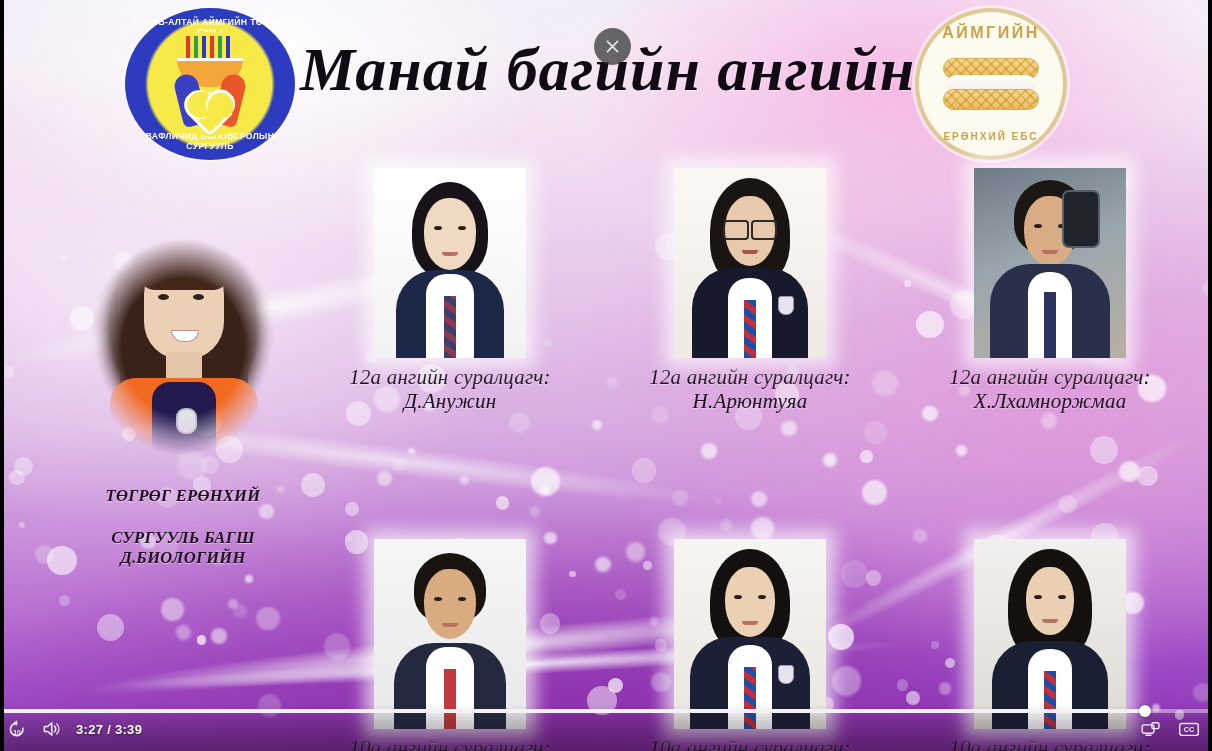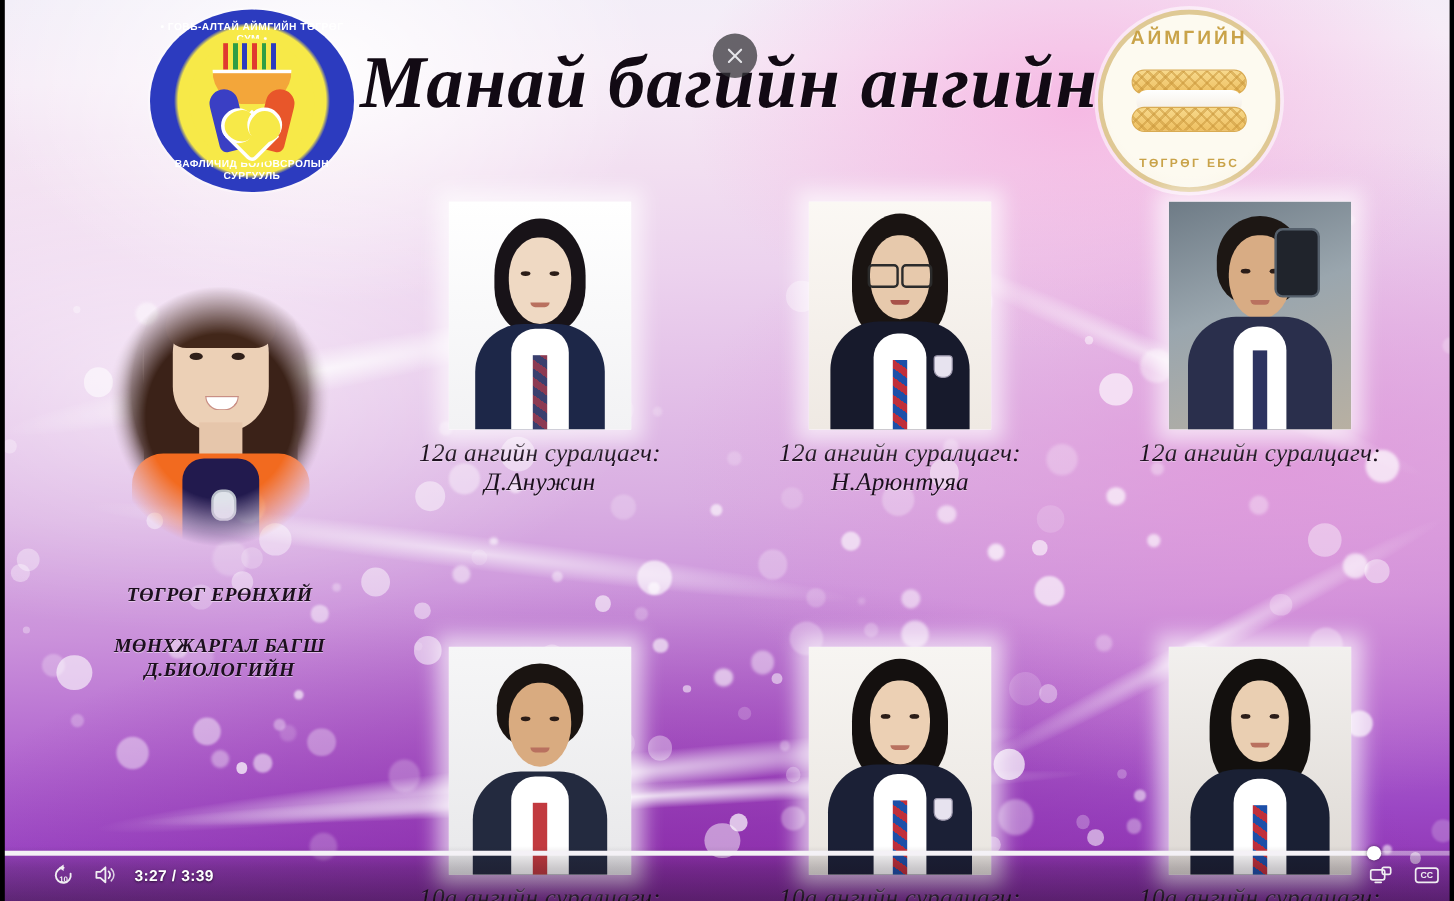--- a/index.html
+++ b/index.html
@@ -204,21 +204,21 @@
   }
   .progress{
     position:absolute;left:0;top:4px;width:1212px;height:4px;
     background:rgba(255,255,255,.42);
   }
   .progress .played{position:absolute;left:0;top:0;height:4px;background:#f4f1f6;}
   .progress .knob{
     position:absolute;top:-4px;width:12px;height:12px;border-radius:50%;background:#fff;
     box-shadow:0 0 3px rgba(0,0,0,.5);
   }
-  .ctl-left{position:absolute;left:0;bottom:8px;display:flex;align-items:center;gap:0px;padding-left:36px;}
+  .ctl-left{position:absolute;left:0;bottom:8px;display:flex;align-items:center;gap:0px;}
   .ctl-right{position:absolute;right:6px;bottom:8px;display:flex;align-items:center;gap:4px;}
   .ctl-btn{
     width:34px;height:28px;display:flex;align-items:center;justify-content:center;
     background:none;border:none;cursor:pointer;padding:0;
   }
   .ctl-btn svg{display:block;}
   .time{
     color:#fff;font-family:"Liberation Sans",sans-serif;font-size:13px;font-weight:bold;
     margin-left:8px;letter-spacing:.3px;white-space:nowrap;
     text-shadow:0 1px 2px rgba(0,0,0,.6);
@@ -407,42 +407,42 @@
       </div>
     </div>
 
     <div class="logo-right">
       <div class="lr-top">АЙМГИЙН</div>
       <div class="waffle">
         <div class="wf-top"></div>
         <div class="wf-cream"></div>
         <div class="wf-bot"></div>
       </div>
-      <div class="lr-bot">ТӨГРӨГ ЕБС</div>
+      <div class="lr-bot">ЕРӨНХИЙ ЕБС</div>
     </div>
 
     <div class="title">Манай багийн ангийн</div>
 
     <div class="teacher">
       <div class="teacher-photo">
         <div class="t-hair"></div>
         <div class="t-face"></div>
         <div class="t-bang"></div>
         <div class="t-eyeL"></div>
         <div class="t-eyeR"></div>
         <div class="t-smile"></div>
         <div class="t-neck"></div>
         <div class="t-jacket"></div>
         <div class="t-shirt"></div>
         <div class="t-pendant"></div>
       </div>
       <div class="teacher-cap">
         <span>ТӨГРӨГ ЕРӨНХИЙ</span><br>
         <br>
-        <span>МӨНХЖАРГАЛ БАГШ</span><br>
+        <span>СУРГУУЛЬ БАГШ</span><br>
         <span>Д.БИОЛОГИЙН</span>
       </div>
     </div>
 
     <div class="grid">
 
       <div class="row">
 
         <div class="cell">
           <div class="photo-wrap">
@@ -488,20 +488,21 @@
             <div class="p-eyeL" style="left:60px;top:56px;"></div>
             <div class="p-eyeR" style="left:84px;top:56px;"></div>
             <div class="p-mouth" style="left:68px;top:82px;"></div>
             <div class="p-torso" style="left:16px;width:120px;height:94px;background:#2a2f4c;"></div>
             <div class="p-shirt" style="left:54px;width:44px;height:86px;"></div>
             <div class="p-tie" style="left:70px;height:66px;background:#2d3360;"></div>
             <div style="position:absolute;left:88px;top:22px;width:34px;height:54px;border-radius:7px;background:#20242c;border:2px solid #55606c;"></div>
           </div>
           <div class="cap">
             <span>12а ангийн суралцагч:</span>
+            <span class="nm">Х.Лхамноржмаа</span>
           </div>
         </div>
 
       </div>
 
       <div class="row" style="margin-top:125px;">
 
         <div class="cell">
           <div class="photo-wrap">
             <div class="p-bg" style="background:linear-gradient(#f6f6f7,#e8e8ea);"></div>

